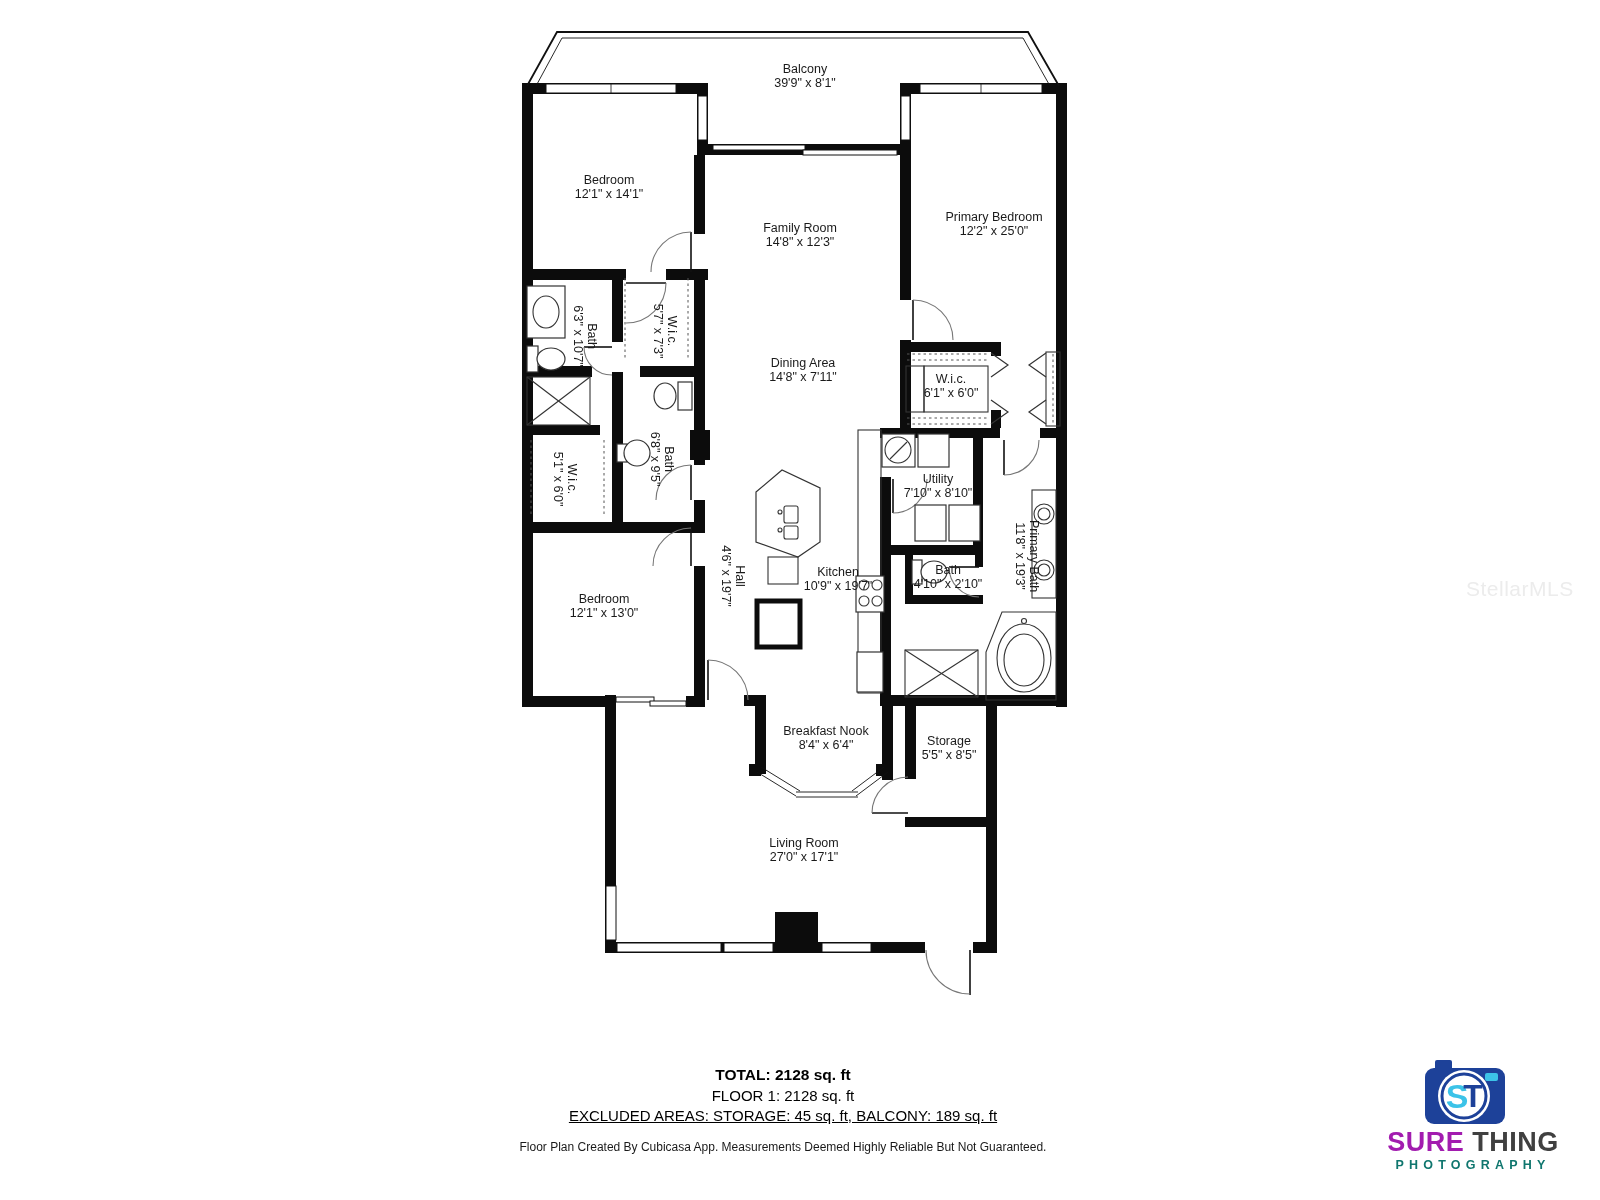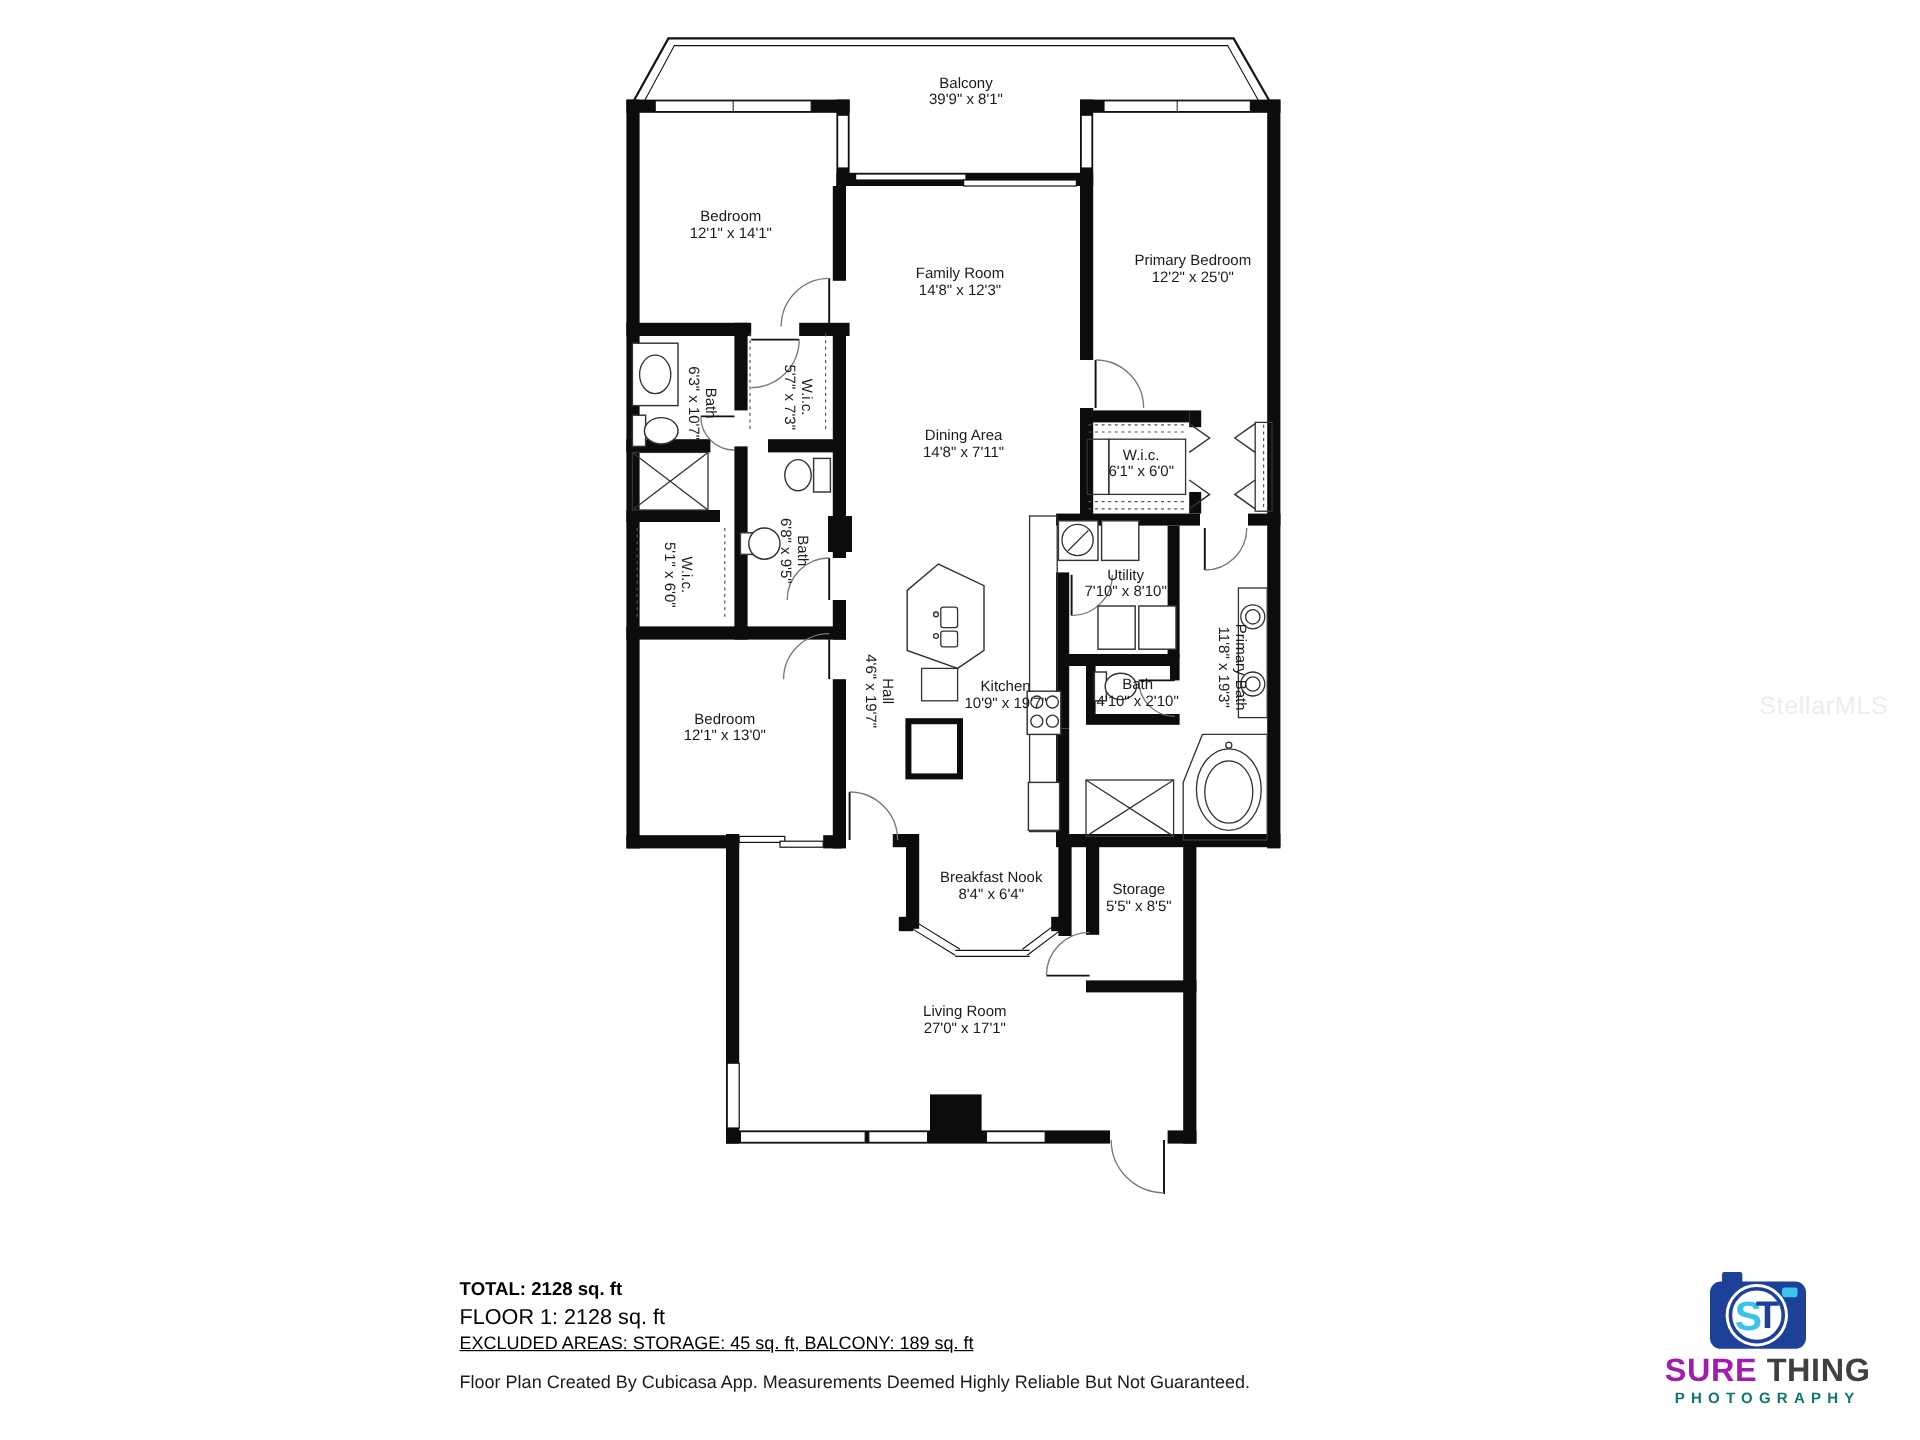--- a/index.html
+++ b/index.html
@@ -14,25 +14,25 @@
   .rail2{fill:none;stroke:#111;stroke-width:0.9;}
   .fx{fill:#ffffff;stroke:#333;stroke-width:1.2;}
   .fxl{fill:none;stroke:#333;stroke-width:1.1;}
   .dash{fill:none;stroke:#555;stroke-width:1;stroke-dasharray:2.5,3;}
   .leaf{stroke:#111;stroke-width:1.6;}
   .arc{fill:none;stroke:#777;stroke-width:1.1;}
   .chev{fill:none;stroke:#333;stroke-width:1.2;}
   .pantry{fill:#fff;stroke:#0c0c0c;stroke-width:5;}
   .rn,.rd{font-family:"Liberation Sans",sans-serif;font-size:12.5px;fill:#1a1a1a;text-anchor:middle;}
   
-  .summary{position:absolute;left:383px;top:1066px;width:800px;text-align:left;color:#000;}
+  .summary{position:absolute;left:383px;top:1066px;width:800px;text-align:center;color:#000;}
   .summary .total{font-size:15.5px;font-weight:bold;margin:0 0 3px 0;}
-  .summary .floor{font-size:18px;margin:0 0 3px 0;}
+  .summary .floor{font-size:15px;margin:0 0 3px 0;}
   .summary .excluded{font-size:15px;margin:0;text-decoration:underline;}
-  .summary .disclaimer{font-size:15px;margin:16px 0 0 0;color:#1a1a1a;}
+  .summary .disclaimer{font-size:12px;margin:16px 0 0 0;color:#1a1a1a;}
   
   .watermark{position:absolute;left:1466px;top:577px;font-size:21px;color:#ececec;letter-spacing:0.5px;}
   
   .logo{position:absolute;left:1378px;top:1050px;width:190px;text-align:center;}
   .logo-cam{display:block;margin:0 auto;}
   .logo-line1{font-size:27px;font-weight:bold;letter-spacing:0.5px;line-height:1.05;}
   .logo-line2{font-size:12.5px;font-weight:bold;letter-spacing:5.2px;margin-top:2px;}
 </style>
 </head>
 <body>

